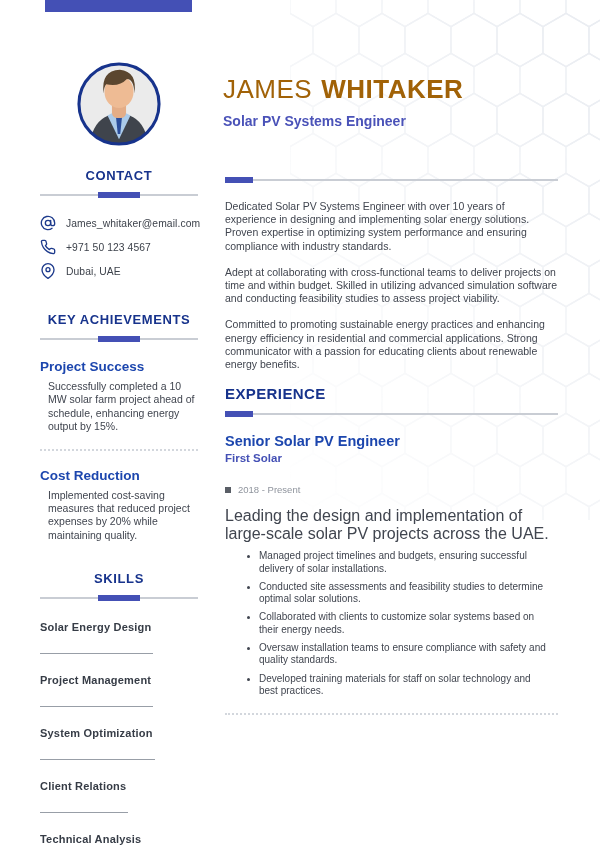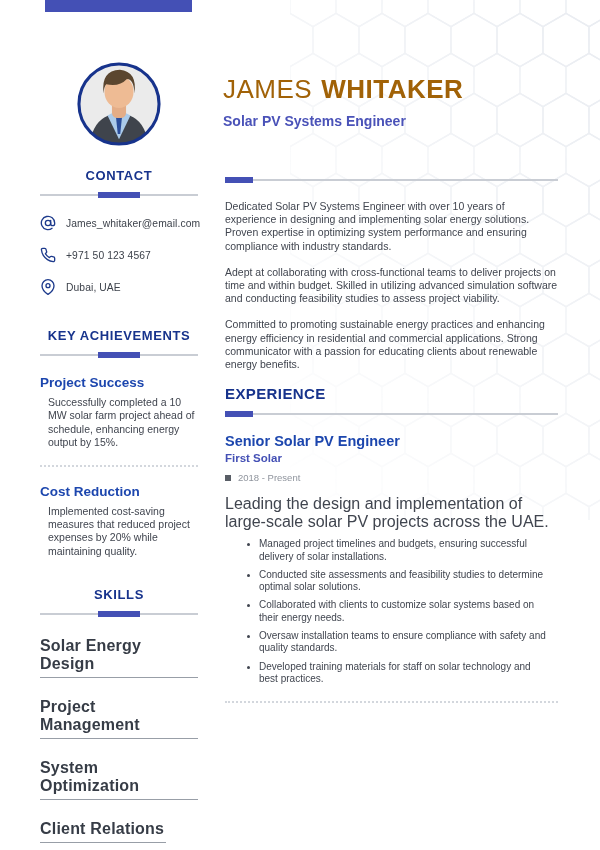--- a/index.html
+++ b/index.html
@@ -42,50 +42,50 @@
   .divider-c::before { content: ""; position: absolute; left: 0; right: 0; top: 2px; height: 2px; background: #c9cdd4; }
   .divider-c .seg { position: absolute; left: 50%; transform: translateX(-50%); top: 0; width: 42px; height: 6px; background: #4450b5; }
 
   .divider-l { position: relative; height: 6px; margin-top: 9px; }
   .divider-l::before { content: ""; position: absolute; left: 0; right: 0; top: 2px; height: 2px; background: #c9cdd4; }
   .divider-l .seg { position: absolute; left: 0; top: 0; width: 28px; height: 6px; background: #4450b5; }
 
   .dotted { border: none; border-top: 2px dotted #d3d7dd; }
 
   
-  .contact-list { margin-top: 17px; display: flex; flex-direction: column; gap: 16px; list-style: none; }
+  .contact-list { margin-top: 17px; display: flex; flex-direction: column; gap: 8px; list-style: none; }
   .contact-item { display: flex; align-items: center; gap: 10px; }
   .contact-item .c-icon { width: 16px; height: 16px; flex: 0 0 16px; display: inline-flex; }
   .contact-item .c-text { font-size: 10.3px; color: #3d424b; letter-spacing: 0.1px; }
 
   
   .ach-section { margin-top: 33px; }
   .ach-item .ach-title { margin-top: 17px; font-size: 13.5px; font-weight: 800; color: #1c46ae; }
   .ach-item .ach-text  { margin-top: 6px; font-size: 10.5px; line-height: 13.4px; color: #40454f; margin-left: 8px; }
   .ach-sep { margin: 15px 0 0; }
 
   
   .skills-section { margin-top: 29px; }
   .skills-list { margin-top: 18px; list-style: none; }
   .skills-list li {
     width: fit-content;
-    font-size: 16px; font-weight: 700; color: #363c46; letter-spacing: 0.2px;
-    padding: 0 2px 4px 0; border-bottom: 1.5px solid #989ea7; margin-bottom: 10px; margin-top: 20px;
+    font-size: 11px; font-weight: 700; color: #363c46; letter-spacing: 0.2px;
+    padding: 0 2px 20px 0; border-bottom: 1.5px solid #989ea7; margin-bottom: 10px; margin-top: 20px;
   }
 
   
   .summary-paras { margin-top: 17px; }
   .summary-paras p { font-size: 10.5px; line-height: 13.2px; color: #40454f; margin-bottom: 13px; }
 
   
   .exp-section { margin-top: 14px; }
   .job { margin-top: 16px; }
   .job-title { font-size: 14.5px; font-weight: 800; color: #1c46ae; }
   .job-company { margin-top: 3px; font-size: 11.5px; font-weight: 700; color: #4450b5; }
-  .job-date { margin-top: 8px; display: flex; align-items: center; gap: 7px; font-size: 9.5px; color: #8f949d; }
+  .job-date { margin-top: 20px; display: flex; align-items: center; gap: 7px; font-size: 9.5px; color: #8f949d; }
   .job-date .sq { width: 6px; height: 6px; background: #595e66; flex: 0 0 6px; }
   .job-desc { margin-top: 12px; font-size: 16px; line-height: 18px; color: #40454f; }
   .job-bullets { margin: 7px 8px 0; padding-left: 26px; }
   .job-bullets li { font-size: 10px; line-height: 12.3px; color: #40454f; margin-bottom: 6px; }
   .job-bullets li::marker { color: #40454f; font-size: 9px; }
   .job-sep { margin: 16px 0 0; }
 </style>
 </head>
 <body>
 

